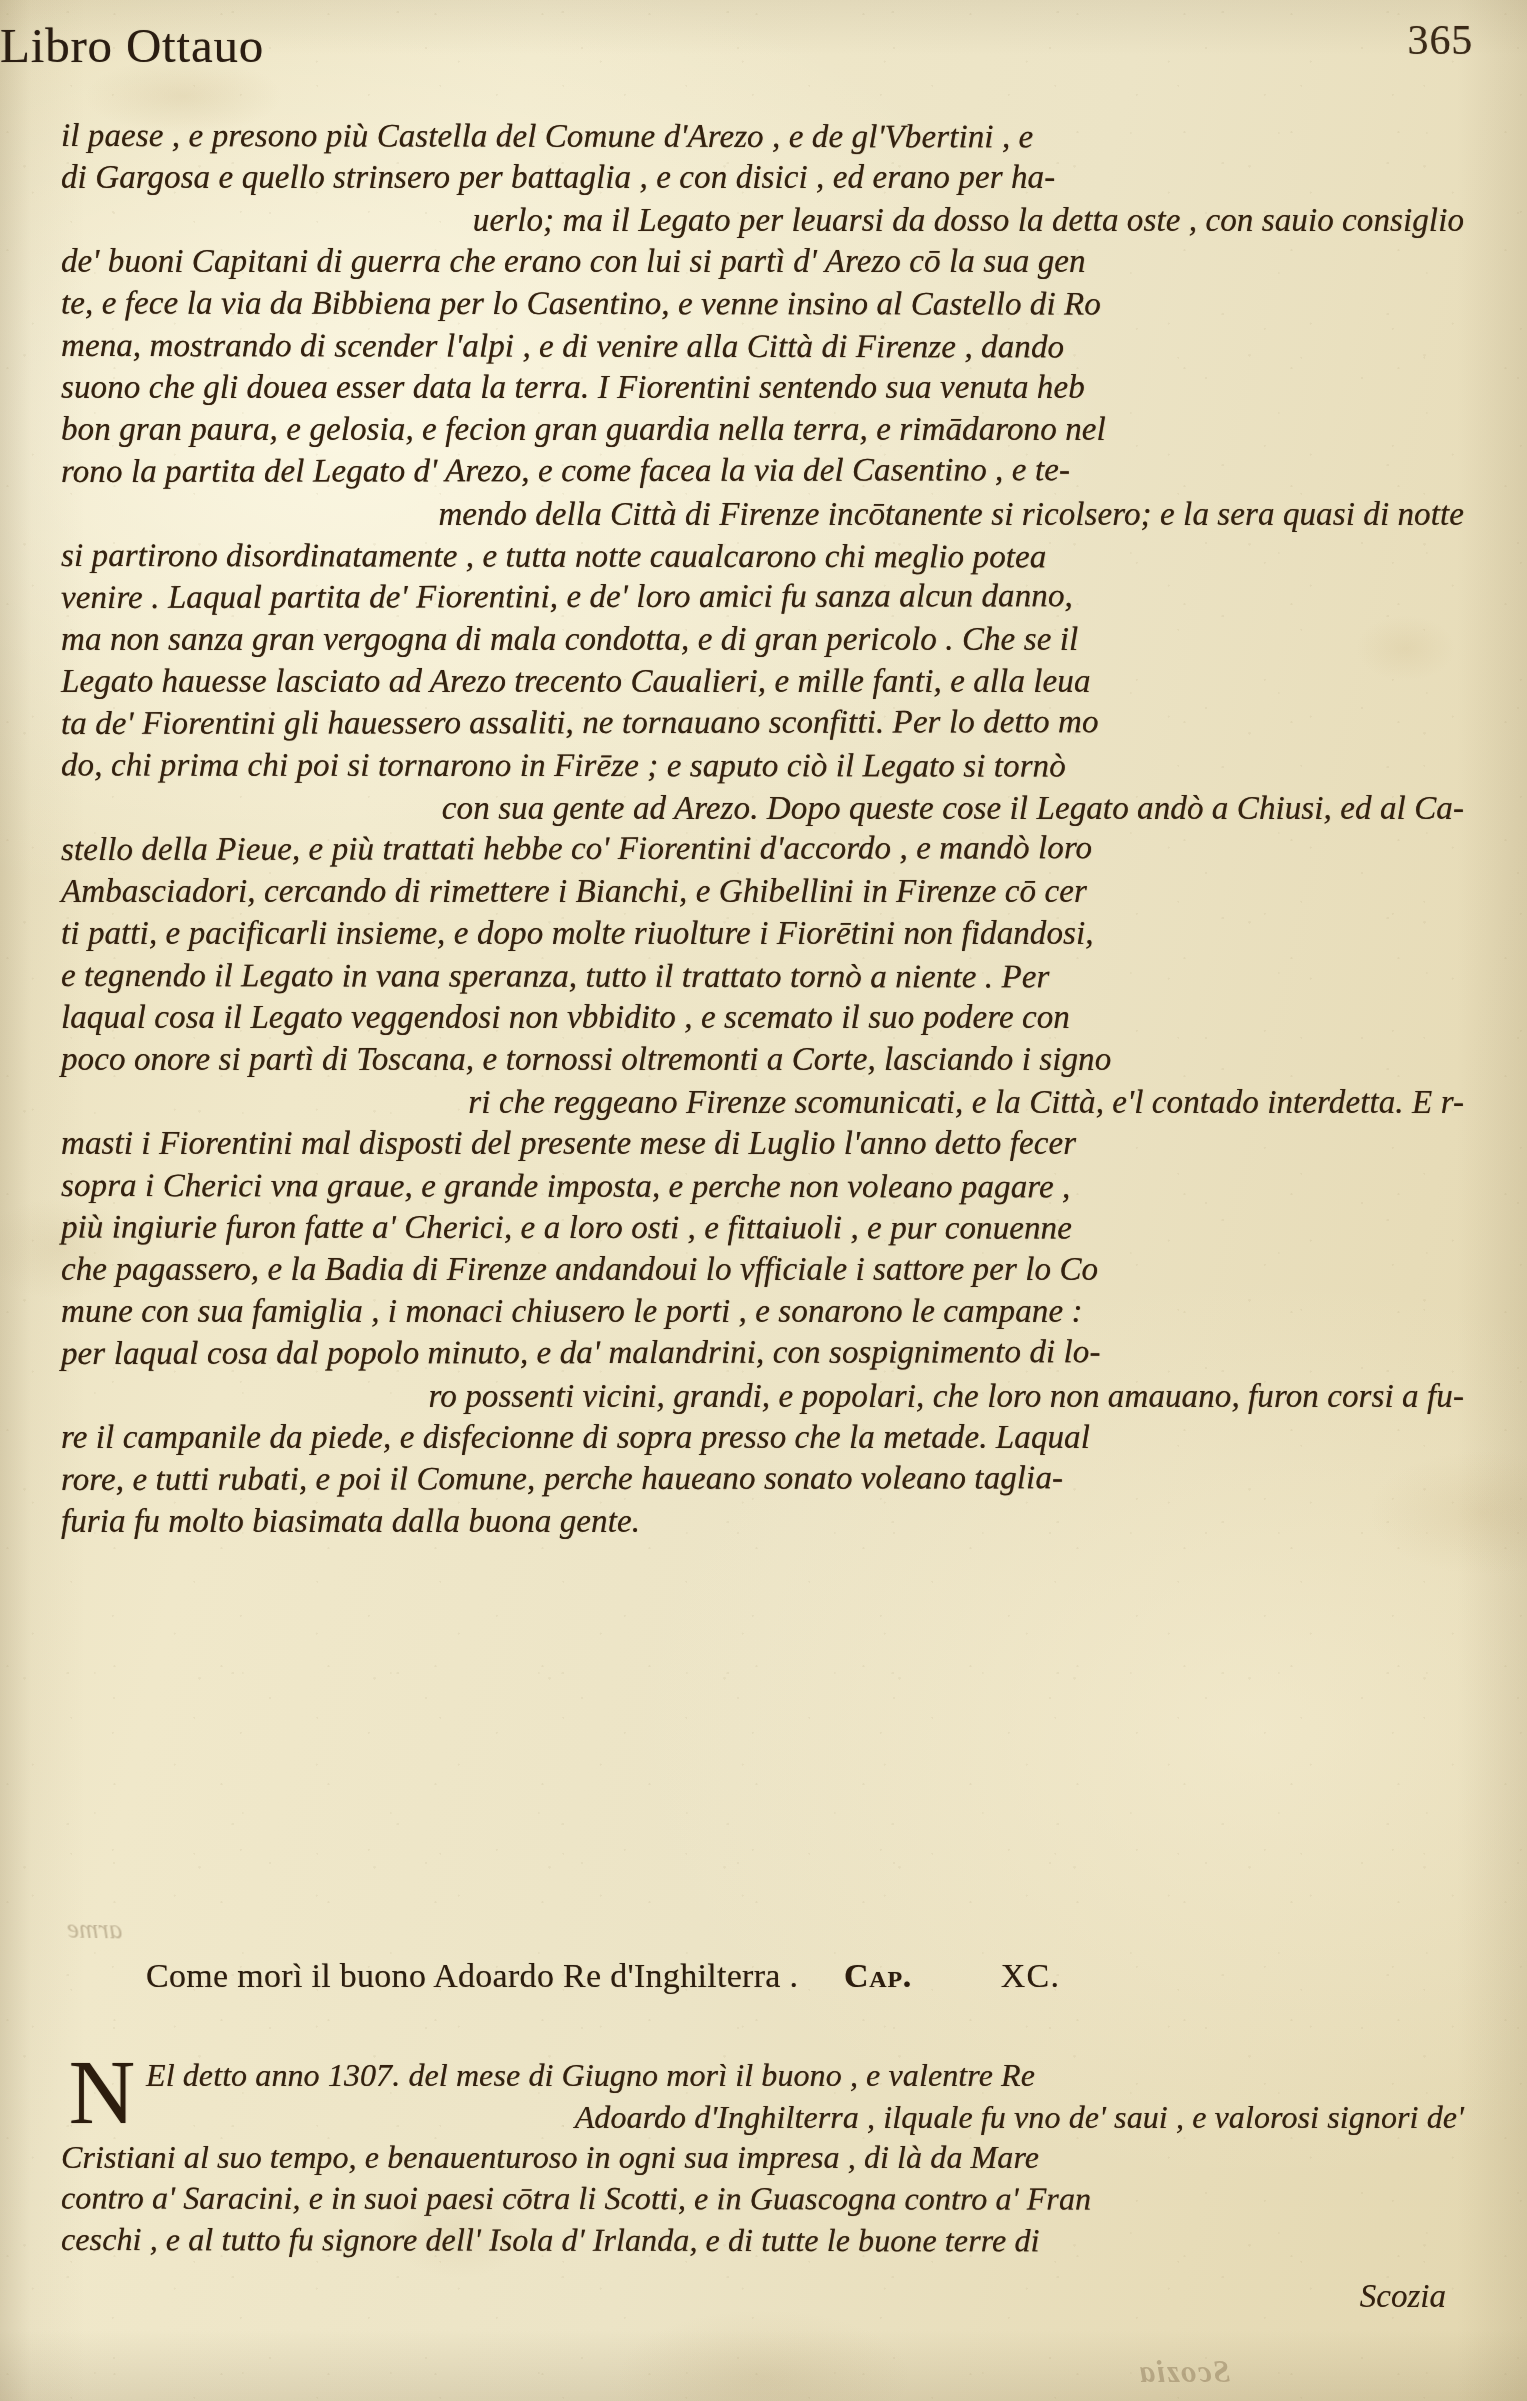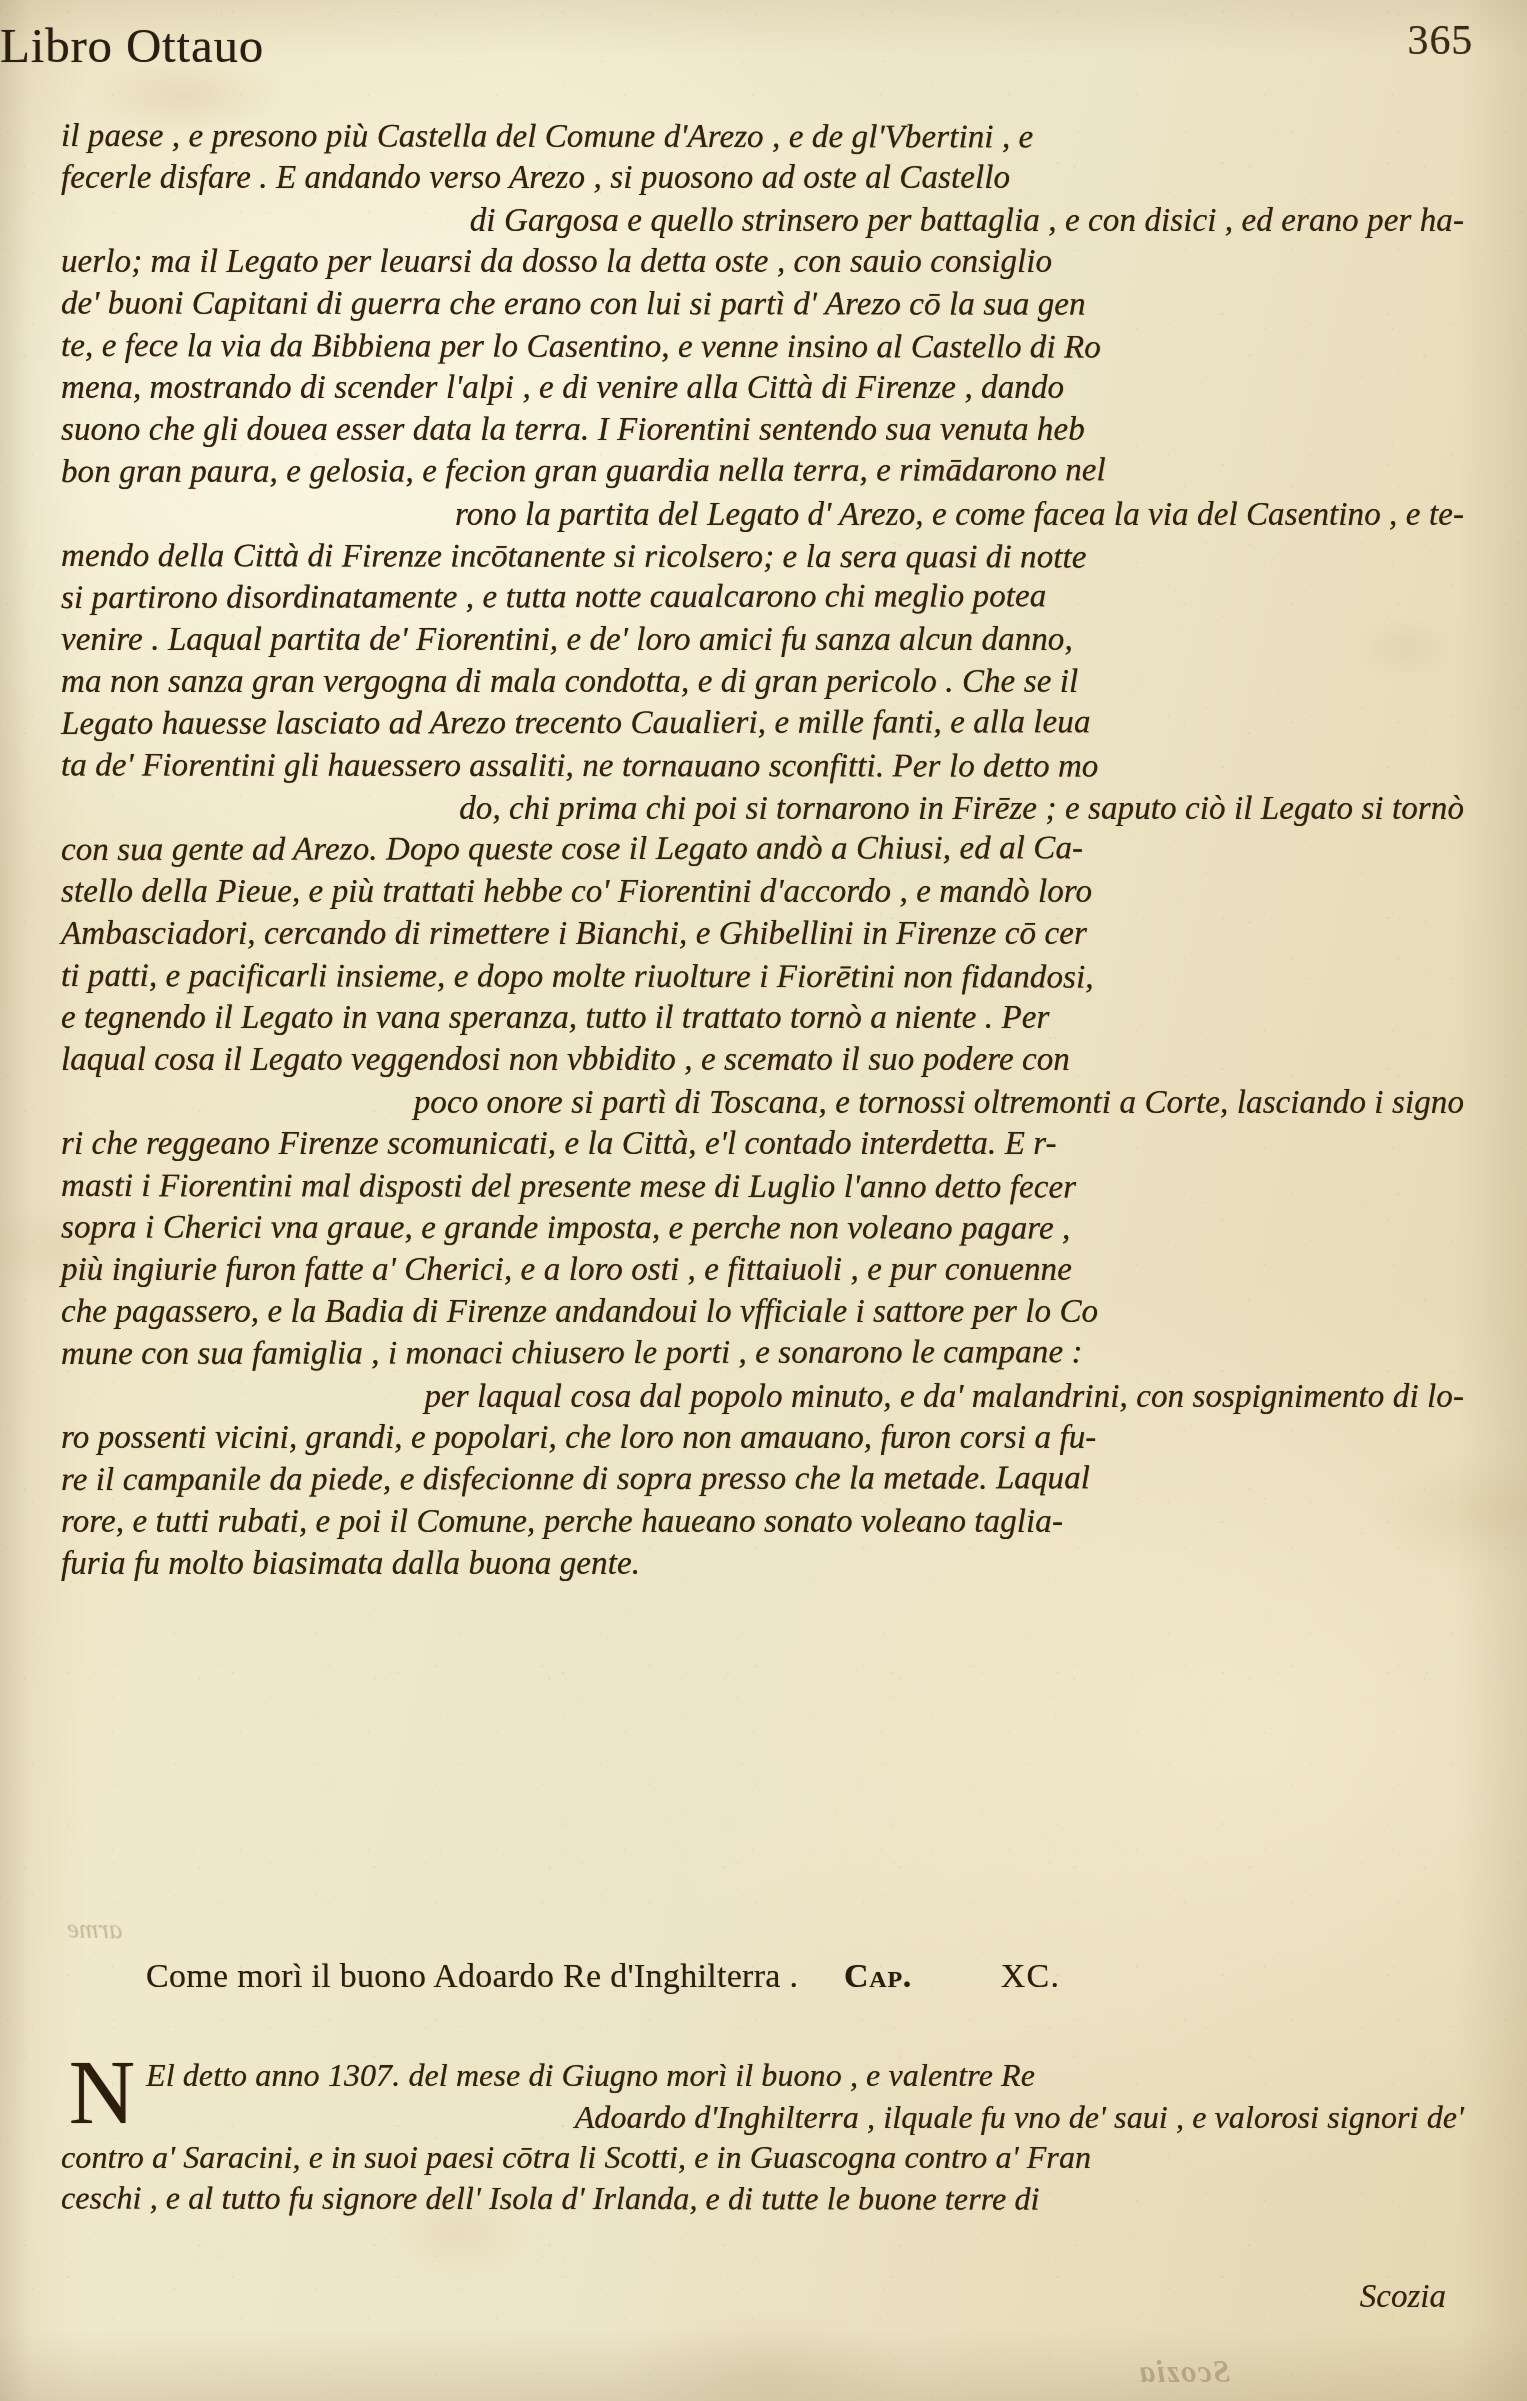--- a/index.html
+++ b/index.html
@@ -203,21 +203,20 @@
 
   <div id="content">
 
     <div class="running-head">
       <div class="rh-title">Libro Ottauo</div>
       <div class="rh-folio">365</div>
     </div>
 
     <div class="textblock" id="textblock">
         <span class="line">il paese , e presono più Castella del Comune d'Arezo , e de gl'Vbertini , e</span>
-        <span class="line">fecerle disfare .  E andando verso Arezo , si puosono ad oste  al Castello</span>
         <span class="line">di Gargosa   e quello strinsero per battaglia ,  e con disici , ed erano per ha-</span>
         <span class="line">uerlo;  ma il Legato  per leuarsi  da dosso la detta oste , con sauio consiglio</span>
         <span class="line">de' buoni Capitani di guerra che erano con lui si partì d' Arezo cō la sua gen</span>
         <span class="line">te, e fece la via da Bibbiena per lo Casentino, e venne insino al Castello di Ro</span>
         <span class="line">mena, mostrando di scender l'alpi , e di venire alla Città di Firenze , dando</span>
         <span class="line">suono che gli douea esser data la terra. I Fiorentini sentendo sua venuta heb</span>
         <span class="line">bon gran paura, e gelosia, e fecion gran guardia nella terra, e rimādarono nel</span>
         <span class="line">rono la partita del Legato d' Arezo, e come facea la via del Casentino , e te-</span>
         <span class="line">mendo della Città di Firenze incōtanente si ricolsero; e la sera quasi di notte</span>
         <span class="line">si partirono disordinatamente ,  e tutta  notte caualcarono chi meglio  potea</span>
@@ -253,20 +252,21 @@
         <span class="cap-label">Cap.</span>
         <span class="cap-gap"></span>
         <span class="cap-num">XC.</span>
       </div>
     </div>
 
     <div class="chapter-body" id="chapterblock">
       <span class="dropcap">N</span>
     <span class="line indent-1">El detto anno 1307. del mese di  Giugno morì il buono , e valentre Re</span>
         <span class="line indent-2">Adoardo d'Inghilterra , ilquale fu vno de' saui , e valorosi signori de'</span>
+        <span class="line">Cristiani al suo tempo, e benauenturoso in ogni sua  impresa , di là da Mare</span>
         <span class="line">contro a' Saracini, e in suoi paesi cōtra li Scotti, e in Guascogna contro a' Fran</span>
         <span class="line">ceschi , e al tutto fu signore dell' Isola d' Irlanda, e di tutte le buone terre di</span>
       </div>
 
     <div class="catchword">Scozia</div>
 
   </div>
 
   <div id="vignette"></div>
 </div>

